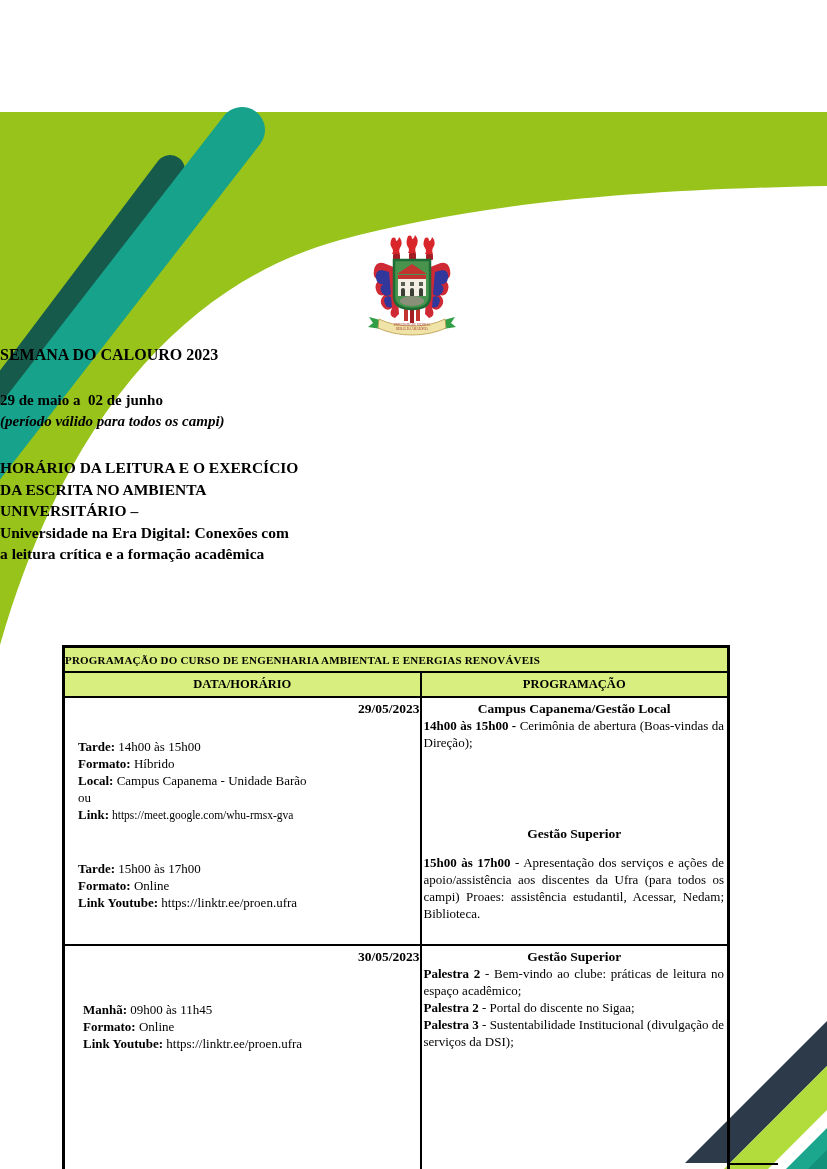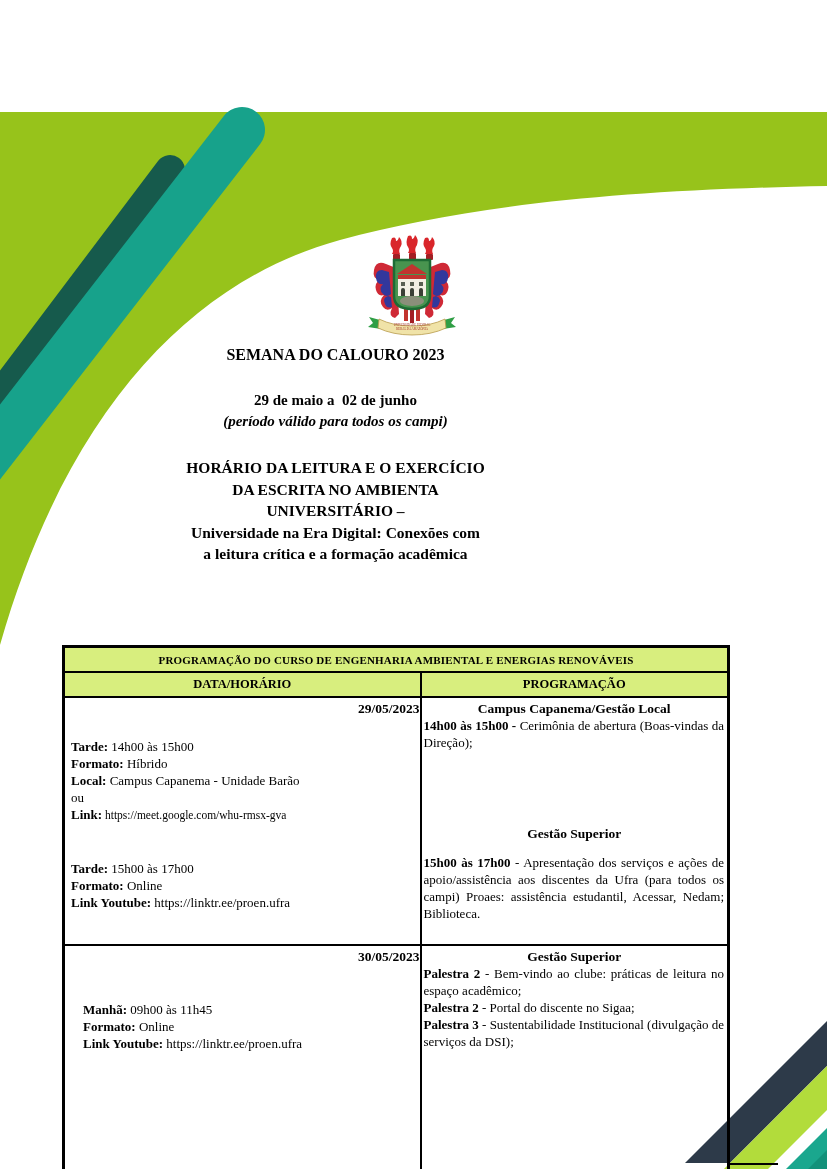--- a/index.html
+++ b/index.html
@@ -6,47 +6,47 @@
   .page{
     position:relative;width:827px;height:1169px;background:#ffffff;
     overflow:hidden;font-family:"Liberation Serif",serif;color:#000;
   }
   svg{display:block;}
   .deco{position:absolute;pointer-events:none;z-index:0;}
   .deco.top{top:0;left:0;}
   .deco.bottom{bottom:0;right:0;}
   .logo{position:absolute;left:364px;top:234px;width:96px;height:104px;z-index:1;}
 
-  .headline{position:absolute;top:346px;left:0;width:657px;text-align:center;z-index:1;padding-left:7px;}
+  .headline{position:absolute;top:346px;left:0;width:657px;z-index:1;}
   .title{font-size:16px;font-weight:bold;margin:0;}
   .dateline{font-size:15px;font-weight:bold;margin-top:26px;line-height:21px;}
   .datenote{font-size:15px;font-weight:bold;font-style:italic;line-height:21px;}
   .tema{font-size:15px;font-weight:bold;margin-top:22px;}
   .theme{font-size:15.5px;font-weight:bold;line-height:21.5px;margin-top:25px;}
 
   table.sched{
     position:absolute;left:62px;top:645px;width:668px;z-index:1;
     border-collapse:collapse;table-layout:fixed;background:transparent;
     border:3px solid #000;
   }
   table.sched td,table.sched th{border:2px solid #000;padding:0;}
   .banner-cell{
-    background:#d8ee7e;height:23px;text-align:center;vertical-align:middle;
+    background:#d8ee7e;height:23px;vertical-align:middle;
     font-weight:bold;font-size:11px;letter-spacing:.2px;
   }
   .colhead{
     background:#d8ee7e;height:23px;text-align:center;vertical-align:middle;
     font-weight:bold;font-size:12.5px;
   }
   .bodycell{vertical-align:top;font-size:13px;line-height:17px;background:transparent;overflow:hidden;}
   .r1 .bodycell{height:246px;}
   .r2 .bodycell{height:225px;}
   .datehead{font-weight:bold;text-align:right;margin-top:2px;font-size:13.5px;}
   .chead{font-weight:bold;text-align:center;margin-top:2px;font-size:13.5px;}
-  .lblock{padding-left:6px;padding-right:6px;}
+  .lblock{padding-left:13px;padding-right:6px;}
   .lblock.b1{margin-top:21px;}
   .lblock.b2{margin-top:36px;}
   .lblock.b3{margin-top:36px;padding-left:18px;}
   .ln b{font-weight:bold;}
   .url-small{font-size:11.5px;}
   .jpara{margin:0;text-align:justify;padding:0 3px 0 2px;}
   .jpara.gap{}
   .cblock2{margin-top:74px;}
   .cblock2 .jpara{margin-top:12px;}
 </style>

